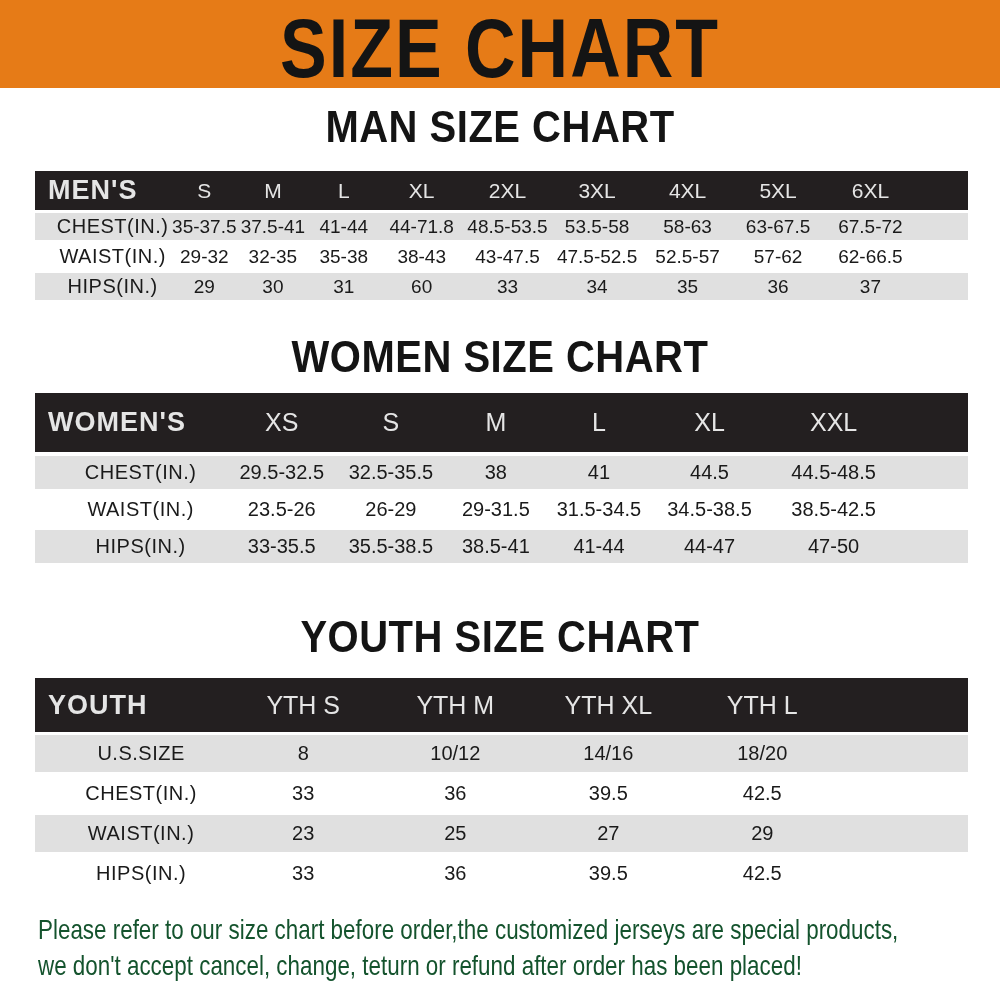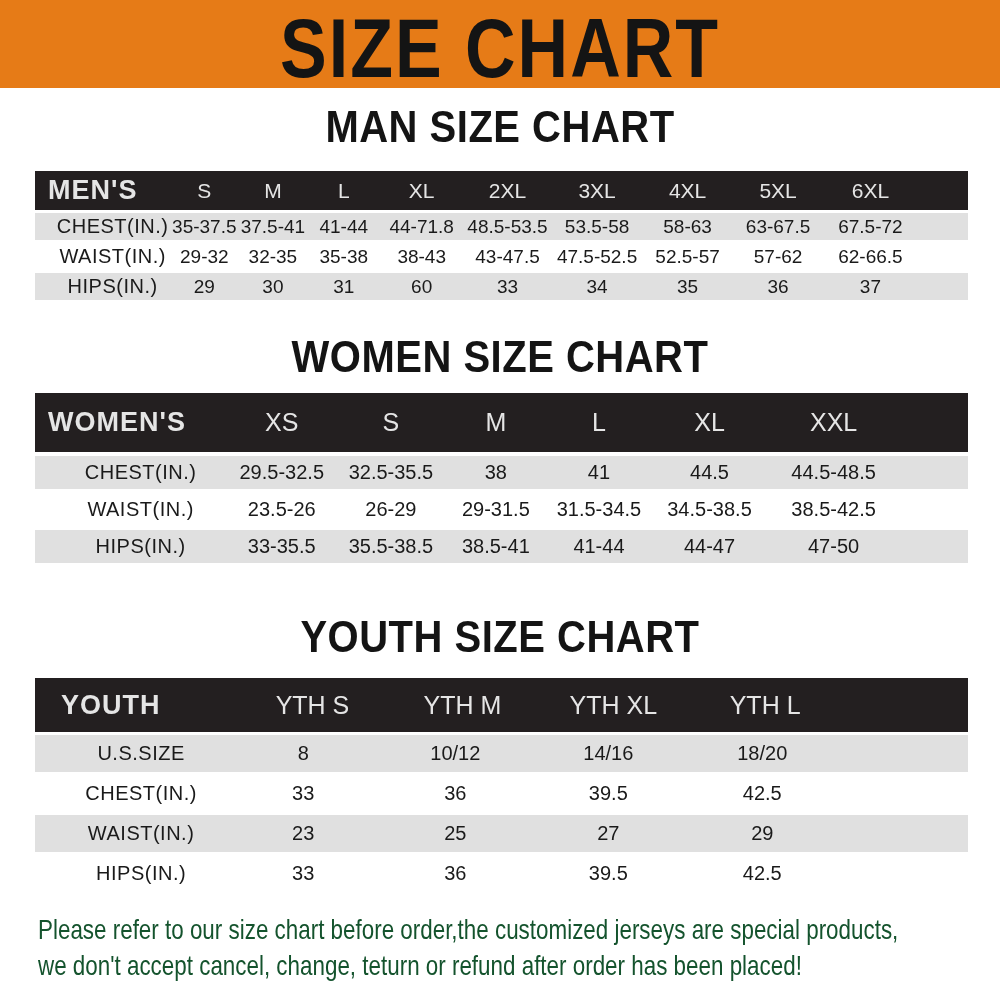--- a/index.html
+++ b/index.html
@@ -20,21 +20,21 @@
   .h-women{margin-top:32px;height:48px;line-height:48px;}
   .h-youth{margin-top:49px;height:48px;line-height:48px;}
   
   .tbl{margin-left:35px;margin-right:32px;}
   .tbl-man{margin-top:21px;}
   .tbl-women{margin-top:13px;}
   .tbl-youth{margin-top:18px;}
   .thead{display:flex;align-items:center;background:#231F20;color:#e5e5e5;}
   .men  .thead{height:39px;}
   .women .thead{height:59px;}
-  .youth .thead{height:54px;padding-left:13px;}
+  .youth .thead{height:54px;}
   .trow{display:flex;align-items:center;}
   .men   .trow{height:27px;margin-top:3px;}
   .women .trow{height:33px;margin-top:4px;}
   .youth .trow{height:37px;margin-top:3px;}
   .gray{background:#E0E0E0;}
   .white{background:#ffffff;}
   .cell{text-align:center;box-sizing:border-box;}
   .corner{text-align:left;padding-left:13px;font-weight:bold;font-size:27px;letter-spacing:1px;}
   .sz{font-size:21px;}
   .women .sz,.youth .sz{font-size:25px;}

